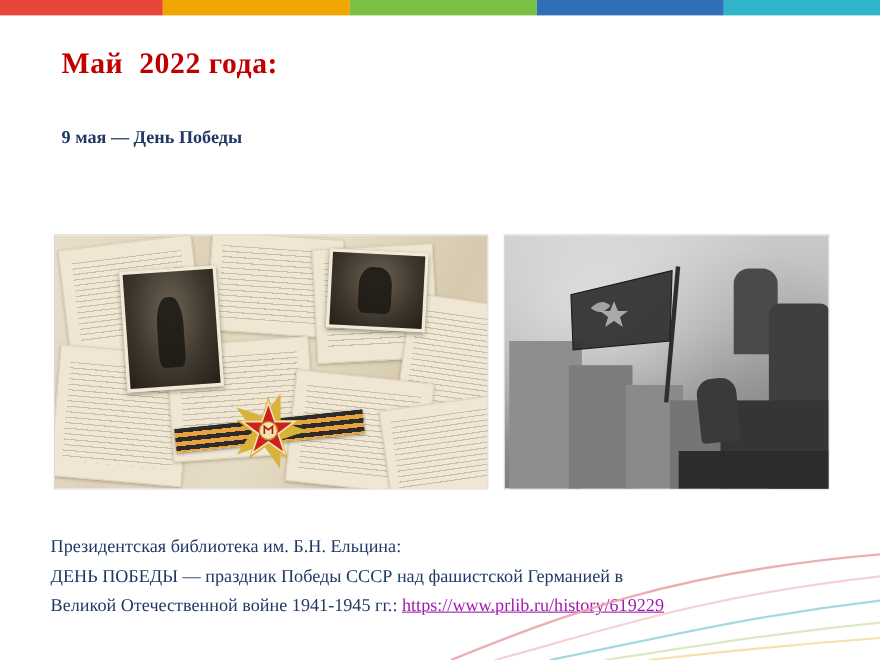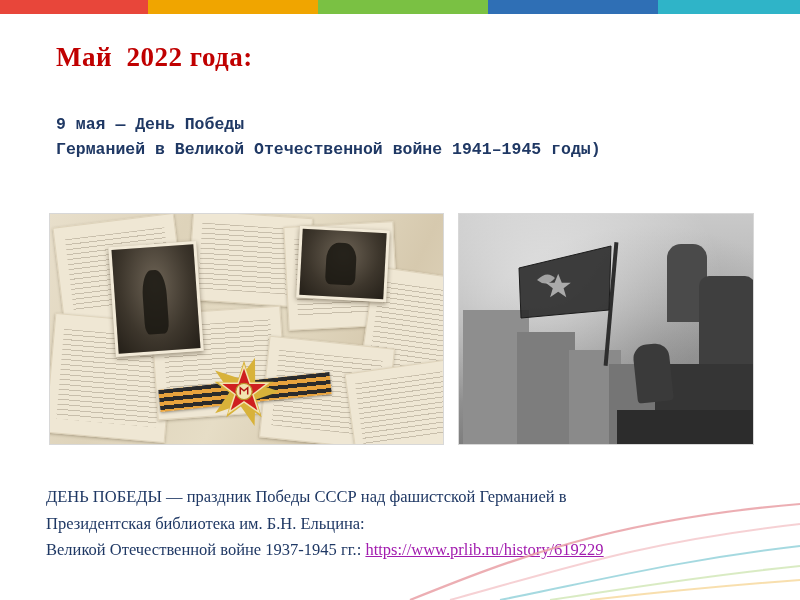--- a/index.html
+++ b/index.html
@@ -57,21 +57,20 @@
 
   .subtitle {
     position: absolute;
     left: 56px;
     top: 98px;
     width: 640px;
     font-size: 16.5px;
     font-weight: bold;
     color: #1f3864;
     line-height: 1.52;
-    font-family: Liberation Mono, monospace;
   }
   .subtitle div { white-space: nowrap; }
 
   .images {
     position: absolute;
     left: 49px;
     top: 199px;
     width: 706px;
     height: 232px;
     display: flex;
@@ -212,21 +211,20 @@
   <div class="seg" style="width:170px;background:#2f6fb5"></div>
   <div class="seg" style="width:142px;background:#2fb4c8"></div>
 </div>
 
 <div class="slide">
 
   <div class="title">Май  2022 года:</div>
 
   <div class="subtitle">
     <div>9 мая — День Победы</div>
-    <div>Германией в Великой Отечественной войне 1941–1945 годы)</div>
   </div>
 
   <div class="images">
 
     <div class="photo photo-left">
       <div class="paper-bg"></div>
 
       <div class="scrap" style="left:8px;top:6px;width:120px;height:96px;transform:rotate(-7deg);"></div>
       <div class="scrap" style="left:140px;top:0px;width:118px;height:88px;transform:rotate(4deg);"></div>
       <div class="scrap" style="left:236px;top:10px;width:108px;height:102px;transform:rotate(-3deg);"></div>
@@ -281,23 +279,23 @@
         <path d="M152 32 L60 54 L62 104 L150 96 Z" fill="none" stroke="#1c1c1c" stroke-width="1"></path>
         <g fill="#cfcfcf" transform="translate(92,58) scale(0.9)">
           <path d="M8 2 L12 12 L22 12 L14 18 L17 28 L8 22 L-1 28 L2 18 L-6 12 L4 12 Z" opacity="0.75"></path>
         </g>
         <path d="M78 66 q10 -10 18 -2 q-8 10 -18 2 Z" fill="#cfcfcf" opacity="0.7"></path>
       </svg>
     </div>
   </div>
 
   <div class="footer">
+    <div class="line">Президентская библиотека им. Б.Н. Ельцина:</div>
     <div class="line">ДЕНЬ ПОБЕДЫ — праздник Победы СССР над фашистской Германией в</div>
-    <div class="line">Президентская библиотека им. Б.Н. Ельцина:</div>
-    <div class="line"><span>Великой Отечественной войне 1937-1945 гг.: </span><a href="#">https://www.prlib.ru/history/619229</a></div>
+    <div class="line"><span>Великой Отечественной войне 1941-1945 гг.: </span><a href="#">https://www.prlib.ru/history/619229</a></div>
   </div>
 
 </div>
 
 <div class="swoosh-wrap">
   <svg width="420" height="200" viewBox="0 0 420 200">
     <path d="M30 200 C 130 160, 230 120, 420 104" fill="none" stroke="#e9a0a6" stroke-width="2.2" opacity="0.85"></path>
     <path d="M70 200 C 180 170, 260 142, 420 124" fill="none" stroke="#f4c9cc" stroke-width="2" opacity="0.85"></path>
     <path d="M120 200 C 220 180, 300 160, 420 146" fill="none" stroke="#8fd0d8" stroke-width="2" opacity="0.8"></path>
     <path d="M170 200 C 250 188, 320 176, 420 166" fill="none" stroke="#cfe6b4" stroke-width="2" opacity="0.8"></path>

